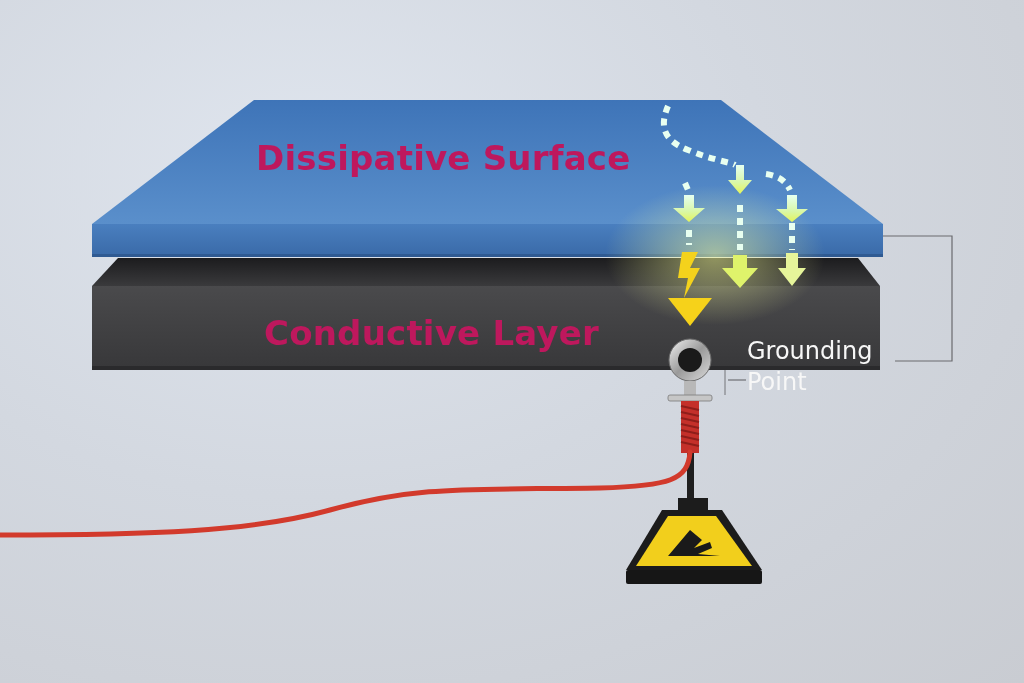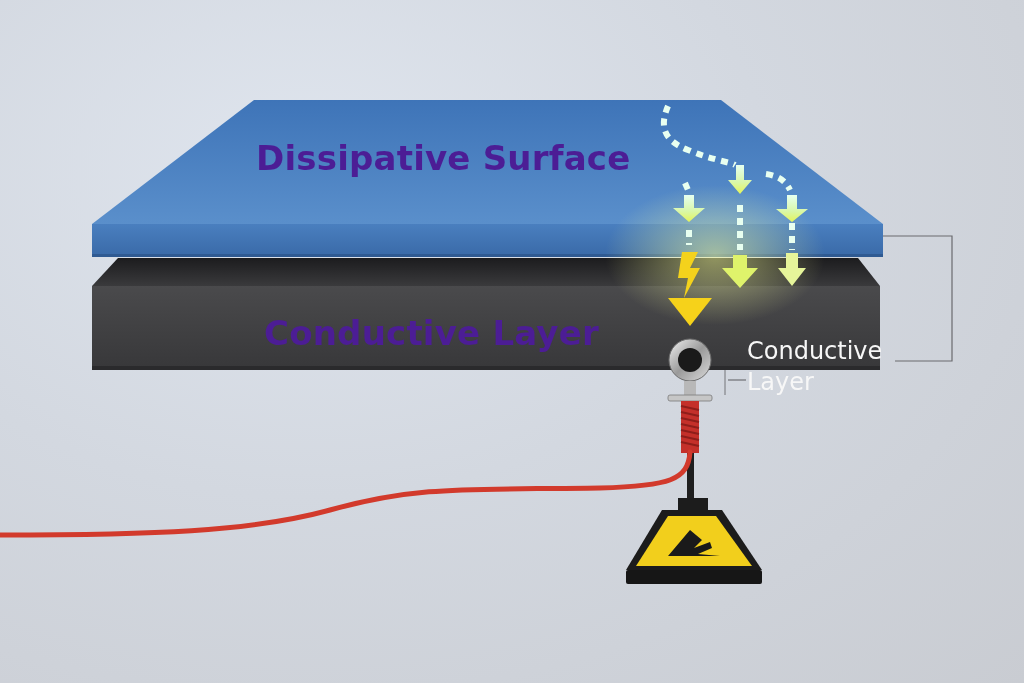--- a/index.html
+++ b/index.html
@@ -1,21 +1,21 @@
 <!DOCTYPE html>
 <html><head>
   <meta charset="utf-8">
   <style>
     html, body { margin:0; padding:0; }
     body { width:1024px; height:683px; overflow:hidden; position:relative;
       background: radial-gradient(ellipse at 30% 25%, #dfe5ee 0%, #d3d8e0 45%, #c9ccd2 100%);
       font-family: "DejaVu Sans", sans-serif; }
     .stage { position:absolute; left:0; top:0; width:1024px; height:683px; }
     svg { position:absolute; left:0; top:0; }
-    .label { position:absolute; color:#4c1d95; font-weight:bold; white-space:nowrap; }
+    .label { position:absolute; color:#be185d; font-weight:bold; white-space:nowrap; }
     .lbl-diss { left:256px; top:138px; font-size:34px; letter-spacing:0.2px; }
     .lbl-cond { left:264px; top:313px; font-size:34px; letter-spacing:0.2px; }
     .lbl-ground { left:747px; top:336px; font-size:24px; font-weight:normal; line-height:31px; color:#f7f7f7; }
   </style>
 </head>
 <body>
 
 <div class="stage">
 <svg width="1024" height="683" viewBox="0 0 1024 683">
   <defs>
@@ -123,16 +123,16 @@
     <polygon points="668,516 716,516 752,566 636,566" fill="#f2cf1c"></polygon>
     <rect x="626" y="570" width="136" height="14" rx="2" fill="#161616"></rect>
 
     <path d="M668,556 L690,530 L702,540 L694,548 L710,542 L712,548 L698,554 L720,556 Z" fill="#1a1a1a"></path>
   </g>
 </svg>
 
 <div class="label lbl-diss">Dissipative Surface</div>
 <div class="label lbl-cond">Conductive Layer</div>
 <div class="label lbl-ground">
-  <div>Conductive</div>
-  <div>Layer</div>
+  <div>Grounding</div>
+  <div>Point</div>
 </div>
 </div>
 
 </body></html>

